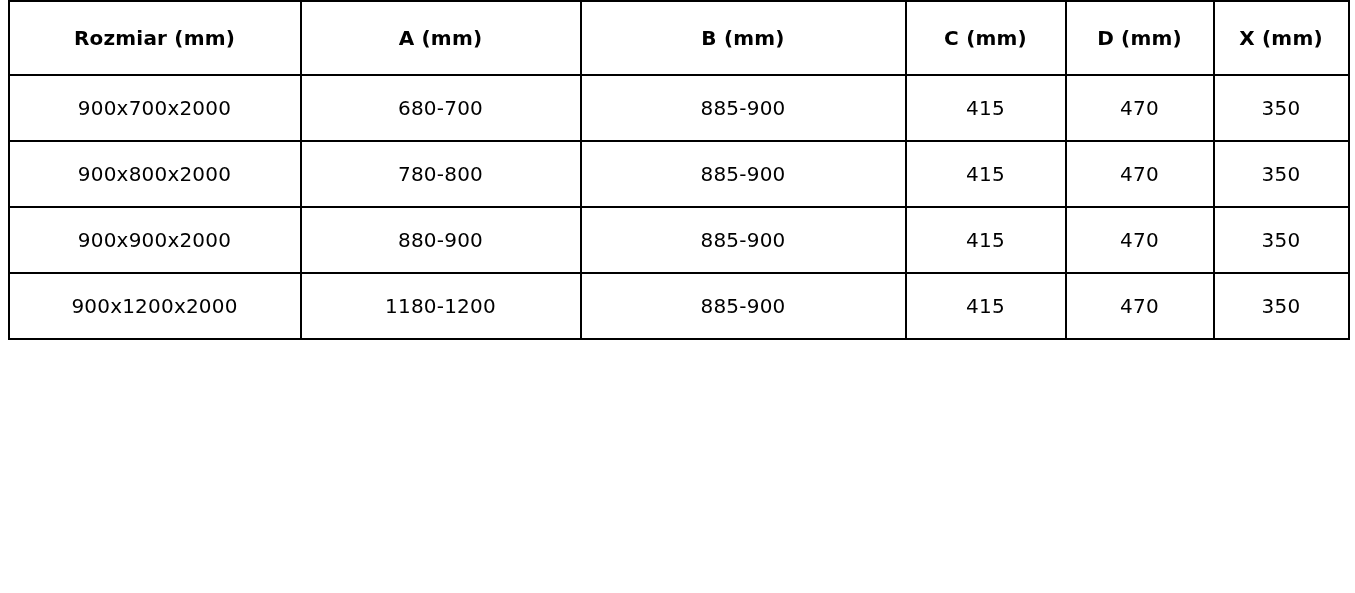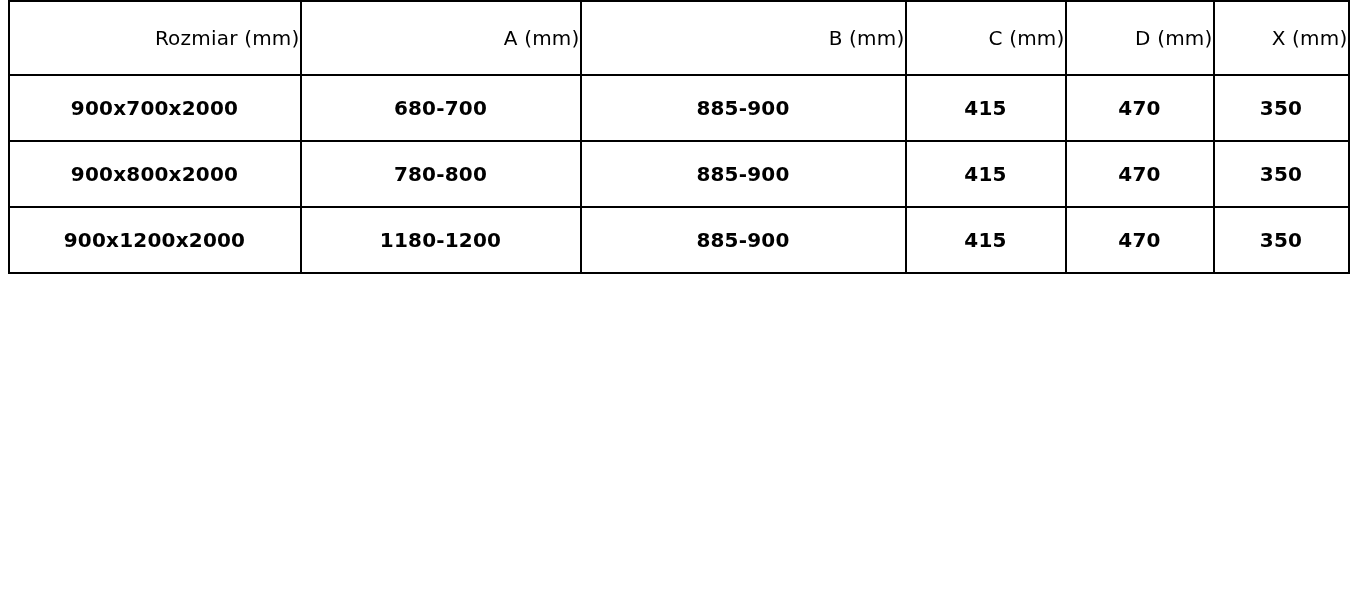--- a/index.html
+++ b/index.html
@@ -27,28 +27,27 @@
   }
   table.spec-table th,
   table.spec-table td {
     border: 2px solid #000000;
     text-align: center;
     vertical-align: middle;
     padding: 0;
     height: 64px;
     line-height: 1.1;
     font-size: 20px;
-    font-weight: bold;
+    font-weight: normal;
     letter-spacing: 0.2px;
   }
   table.spec-table thead th {
-    font-weight: normal;
+    font-weight: bold;
     height: 72px;
     font-size: 20px;
-    text-align: right;
   }
   
   col.c0 { width: 292px; }
   col.c1 { width: 280px; }
   col.c2 { width: 325px; }
   col.c3 { width: 160px; }
   col.c4 { width: 148px; }
   col.c5 { width: 135px; }
 </style>
 </head>
@@ -85,20 +84,28 @@
       </tr>
       <tr>
         <td>900x800x2000</td>
         <td>780-800</td>
         <td>885-900</td>
         <td>415</td>
         <td>470</td>
         <td>350</td>
       </tr>
       <tr>
+        <td>900x900x2000</td>
+        <td>880-900</td>
+        <td>885-900</td>
+        <td>415</td>
+        <td>470</td>
+        <td>350</td>
+      </tr>
+      <tr>
         <td>900x1200x2000</td>
         <td>1180-1200</td>
         <td>885-900</td>
         <td>415</td>
         <td>470</td>
         <td>350</td>
       </tr>
     </tbody>
   </table>
 </div>

